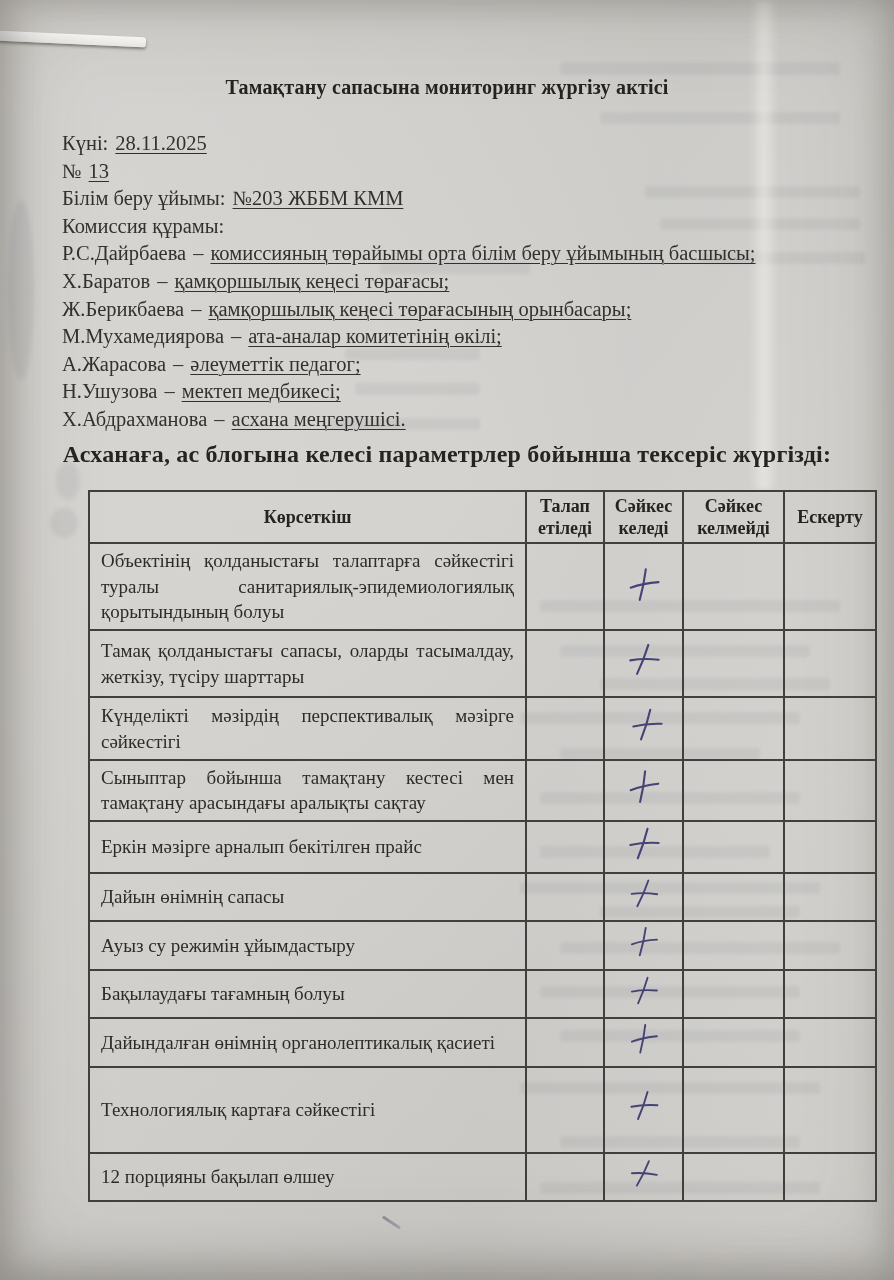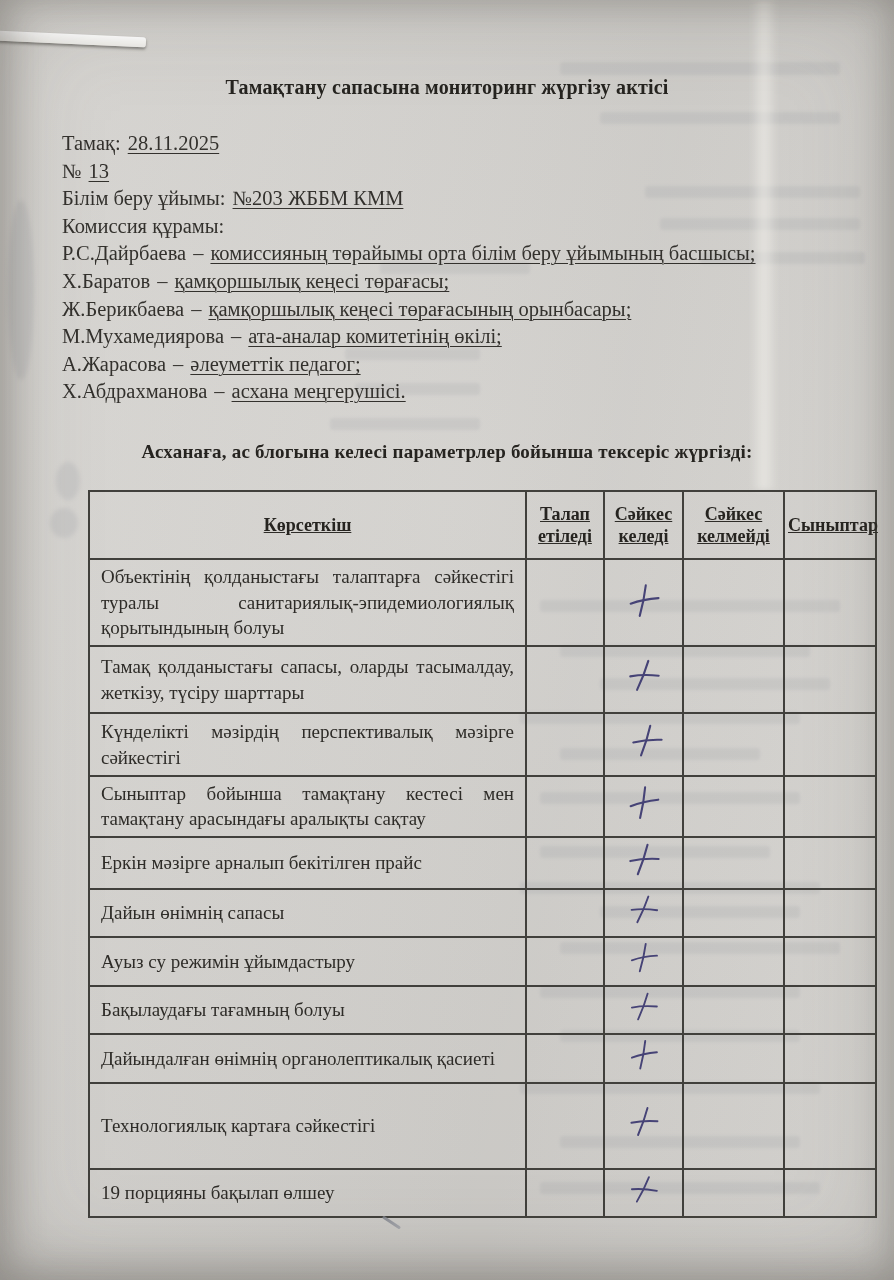--- a/index.html
+++ b/index.html
@@ -34,26 +34,26 @@
   .content{position:absolute; inset:0; z-index:1;}
 
   .title{position:absolute; top:76px; left:0; width:100%; margin:0;
     text-align:center; font-size:20px; font-weight:bold; letter-spacing:.2px; color:#262420;}
   .meta{position:absolute; top:130px; left:62px; right:20px;
     font-size:20.5px; line-height:27.6px; white-space:nowrap;}
   .meta .val{margin-left:7px;}
   .meta .sep{margin:0 7px;}
   .u{text-decoration:underline; text-underline-offset:3px; text-decoration-thickness:1.2px;}
   .subtitle{position:absolute; top:441px; left:0; width:100%; margin:0;
-    text-align:center; font-size:19px; font-weight:bold; letter-spacing:.2px; color:#262420;}
+    text-align:center; font-size:24px; font-weight:bold; letter-spacing:.2px; color:#262420;}
 
   table.checks{position:absolute; left:88px; top:490px; width:787px;
     border-collapse:collapse; table-layout:fixed; font-size:19px; color:#2e2c28;}
   .checks th,.checks td{border:2px solid #41403c;}
-  .checks thead tr{height:68px;text-decoration:underline;}
+  .checks thead tr{height:52px;}
   .checks th{font-weight:bold; font-size:18px; line-height:1.25; padding:2px 3px;
     vertical-align:middle; text-align:center; color:#262420;}
   .checks td{padding:4px 11px; vertical-align:middle; line-height:1.34;}
   .checks td.c-ind{text-align:justify;}
   .checks td.c-yes{text-align:center; padding:0;}
   tbody tr:nth-child(1){height:87px;}
   tbody tr:nth-child(2){height:67px;}
   tbody tr:nth-child(3){height:63px;}
   tbody tr:nth-child(4){height:44px;}
   tbody tr:nth-child(5){height:52px;margin-top:36px;}
@@ -114,35 +114,36 @@
   <div class="blob" style="left:8px;top:200px;width:26px;height:180px"></div>
   <div class="crease"></div>
 </div>
 
 <div class="fold"></div>
 
 <div class="content">
   <h1 class="title">Тамақтану сапасына мониторинг жүргізу актісі</h1>
 
   <div class="meta">
-    <div><span>Тамақ:</span><span class="val u">28.11.2025</span></div>
+    <div><span>Күні:</span><span class="val u">28.11.2025</span></div>
     <div><span>№</span><span class="val u">13</span></div>
     <div><span>Білім беру ұйымы:</span><span class="val u">№203 ЖББМ КММ</span></div>
     <div>Комиссия құрамы:</div>
     <div id="commission-list">
   <div><span class="c-name">Р.С.Дайрбаева</span><span class="sep c-sep">–</span><span class="u c-role">комиссияның төрайымы орта білім беру ұйымының басшысы;</span></div>
 
   <div><span class="c-name">Х.Баратов</span><span class="sep c-sep">–</span><span class="u c-role">қамқоршылық кеңесі төрағасы;</span></div>
 
   <div><span class="c-name">Ж.Берикбаева</span><span class="sep c-sep">–</span><span class="u c-role">қамқоршылық кеңесі төрағасының орынбасары;</span></div>
 
   <div><span class="c-name">М.Мухамедиярова</span><span class="sep c-sep">–</span><span class="u c-role">ата-аналар комитетінің өкілі;</span></div>
 
   <div><span class="c-name">А.Жарасова</span><span class="sep c-sep">–</span><span class="u c-role">әлеуметтік педагог;</span></div>
 
+  <div><span class="c-name">Н.Ушузова</span><span class="sep c-sep">–</span><span class="u c-role">мектеп медбикесі;</span></div>
 
   <div><span class="c-name">Х.Абдрахманова</span><span class="sep c-sep">–</span><span class="u c-role">асхана меңгерушісі.</span></div>
 </div>
   </div>
 
   <h2 class="subtitle">Асханаға, ас блогына келесі параметрлер бойынша тексеріс жүргізді:</h2>
 
   <table class="checks">
     <colgroup>
       <col style="width:437px">
@@ -150,21 +151,21 @@
         <col style="width:79px">
         <col style="width:101px">
         <col style="width:92px">
     </colgroup>
     <thead>
       <tr>
         <th>Көрсеткіш</th>
         <th>Талап етіледі</th>
         <th>Сәйкес келеді</th>
         <th>Сәйкес келмейді</th>
-        <th>Сыныптар</th>
+        <th>Ескерту</th>
       </tr>
     </thead>
     <tbody id="rows-body">
   <tr>
     <td class="c-ind">Объектінің қолданыстағы талаптарға сәйкестігі туралы санитариялық-эпидемиологиялық қорытындының болуы</td>
     <td class="c-req"></td>
     <td class="c-yes"><span class="mark"><svg viewBox="0 0 44 44">
                 <path d="M25 5 Q22 21 16 38"></path>
                 <path d="M7 24 Q21 20 38 20"></path>
               </svg></span></td>
@@ -266,21 +267,21 @@
     <td class="c-req"></td>
     <td class="c-yes"><span class="mark"><svg viewBox="0 0 44 44">
                 <path d="M25 5 Q22 21 16 38"></path>
                 <path d="M7 24 Q21 20 38 20"></path>
               </svg></span></td>
     <td class="c-no"></td>
     <td class="c-note"></td>
   </tr>
 
   <tr>
-    <td class="c-ind">19 порцияны бақылап өлшеу</td>
+    <td class="c-ind">12 порцияны бақылап өлшеу</td>
     <td class="c-req"></td>
     <td class="c-yes"><span class="mark"><svg viewBox="0 0 44 44">
                 <path d="M25 5 Q22 21 16 38"></path>
                 <path d="M7 24 Q21 20 38 20"></path>
               </svg></span></td>
     <td class="c-no"></td>
     <td class="c-note"></td>
   </tr>
 </tbody>
   </table>

